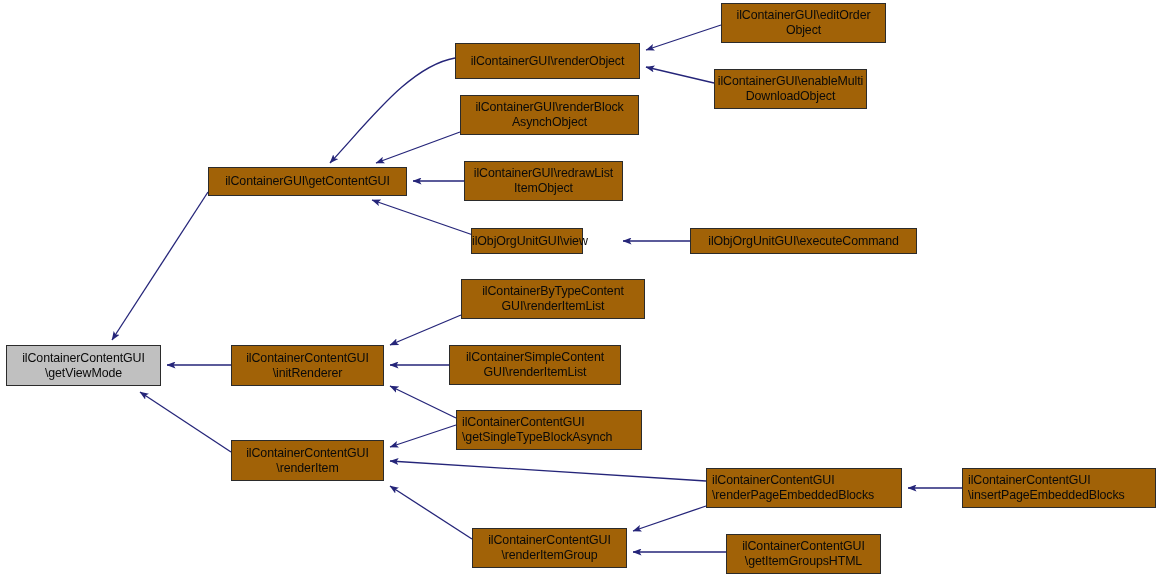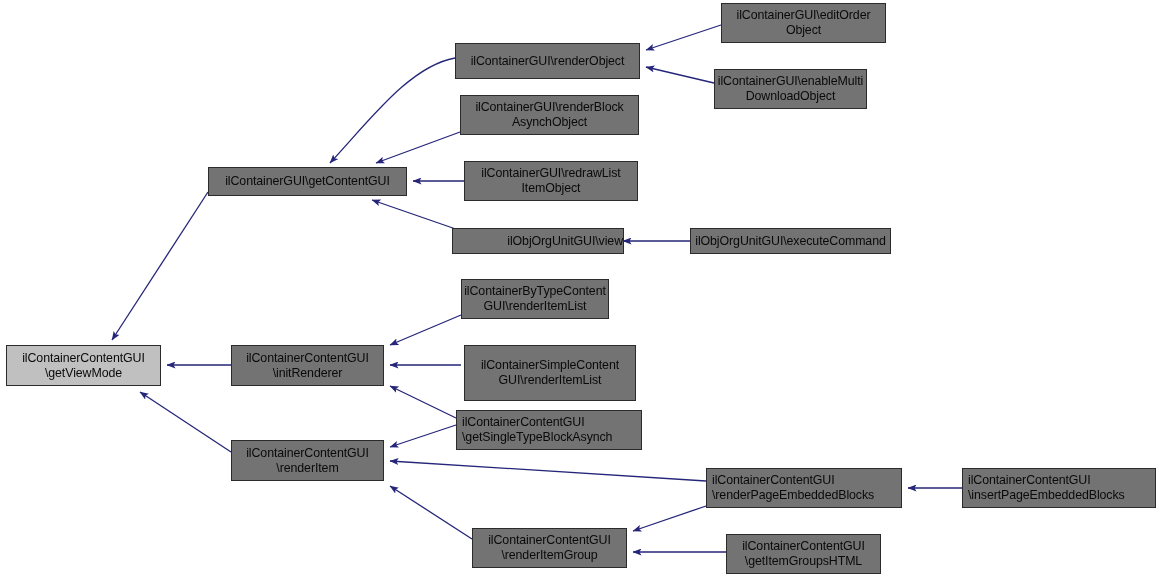--- a/index.html
+++ b/index.html
@@ -20,21 +20,21 @@
     left: 0;
     top: 0;
     width: 1161px;
     height: 580px;
     pointer-events: none;
   }
   .node {
     position: absolute;
     box-sizing: border-box;
     border: 1px solid #2b2b2b;
-    background: #737373;
+    background: #a16207;
     color: #0a0a0a;
     font-size: 12.4px;
     line-height: 15px;
     display: flex;
     align-items: center;
     justify-content: center;
     text-align: center;
     white-space: pre-line;
     letter-spacing: -0.1px;
     z-index: 2;
@@ -86,29 +86,29 @@
       <div class="node highlight" style="left: 6px; top: 345px; width: 155px; height: 41px;"><span class="node-label">ilContainerContentGUI
 \getViewMode</span></div>
       <div class="node" style="left: 208px; top: 167px; width: 199px; height: 29px;"><span class="node-label">ilContainerGUI\getContentGUI</span></div>
       <div class="node" style="left: 455px; top: 43px; width: 185px; height: 36px;"><span class="node-label">ilContainerGUI\renderObject</span></div>
       <div class="node" style="left: 721px; top: 3px; width: 165px; height: 40px;"><span class="node-label">ilContainerGUI\editOrder
 Object</span></div>
       <div class="node" style="left: 714px; top: 69px; width: 153px; height: 40px;"><span class="node-label">ilContainerGUI\enableMulti
 DownloadObject</span></div>
       <div class="node" style="left: 460px; top: 95px; width: 179px; height: 40px;"><span class="node-label">ilContainerGUI\renderBlock
 AsynchObject</span></div>
-      <div class="node" style="left: 464px; top: 161px; width: 174px; height: 40px;"><span class="node-label">ilContainerGUI\redrawList
+      <div class="node" style="left: 464px; top: 161px; width: 159px; height: 40px;"><span class="node-label">ilContainerGUI\redrawList
 ItemObject</span></div>
-      <div class="node" style="left: 452px; top: 228px; width: 172px; height: 26px; text-align: right;"><span class="node-label">ilObjOrgUnitGUI\view</span></div>
-      <div class="node" style="left: 690px; top: 228px; width: 201px; height: 26px; text-align: center;"><span class="node-label">ilObjOrgUnitGUI\executeCommand</span></div>
+      <div class="node" style="left: 471px; top: 228px; width: 112px; height: 26px; text-align: right;"><span class="node-label">ilObjOrgUnitGUI\view</span></div>
+      <div class="node" style="left: 690px; top: 228px; width: 227px; height: 26px; text-align: center;"><span class="node-label">ilObjOrgUnitGUI\executeCommand</span></div>
       <div class="node" style="left: 231px; top: 345px; width: 153px; height: 41px;"><span class="node-label">ilContainerContentGUI
 \initRenderer</span></div>
-      <div class="node" style="left: 461px; top: 279px; width: 148px; height: 40px;"><span class="node-label">ilContainerByTypeContent
+      <div class="node" style="left: 461px; top: 279px; width: 184px; height: 40px;"><span class="node-label">ilContainerByTypeContent
 GUI\renderItemList</span></div>
-      <div class="node" style="left: 464px; top: 345px; width: 172px; height: 56px;"><span class="node-label">ilContainerSimpleContent
+      <div class="node" style="left: 449px; top: 345px; width: 172px; height: 40px;"><span class="node-label">ilContainerSimpleContent
 GUI\renderItemList</span></div>
       <div class="node leftalign" style="left: 456px; top: 410px; width: 186px; height: 40px;"><span class="node-label">ilContainerContentGUI
 \getSingleTypeBlockAsynch</span></div>
       <div class="node" style="left: 231px; top: 440px; width: 153px; height: 41px;"><span class="node-label">ilContainerContentGUI
 \renderItem</span></div>
       <div class="node leftalign" style="left: 706px; top: 468px; width: 196px; height: 40px;"><span class="node-label">ilContainerContentGUI
 \renderPageEmbeddedBlocks</span></div>
       <div class="node leftalign" style="left: 962px; top: 468px; width: 194px; height: 40px;"><span class="node-label">ilContainerContentGUI
 \insertPageEmbeddedBlocks</span></div>
       <div class="node" style="left: 472px; top: 528px; width: 155px; height: 40px;"><span class="node-label">ilContainerContentGUI

